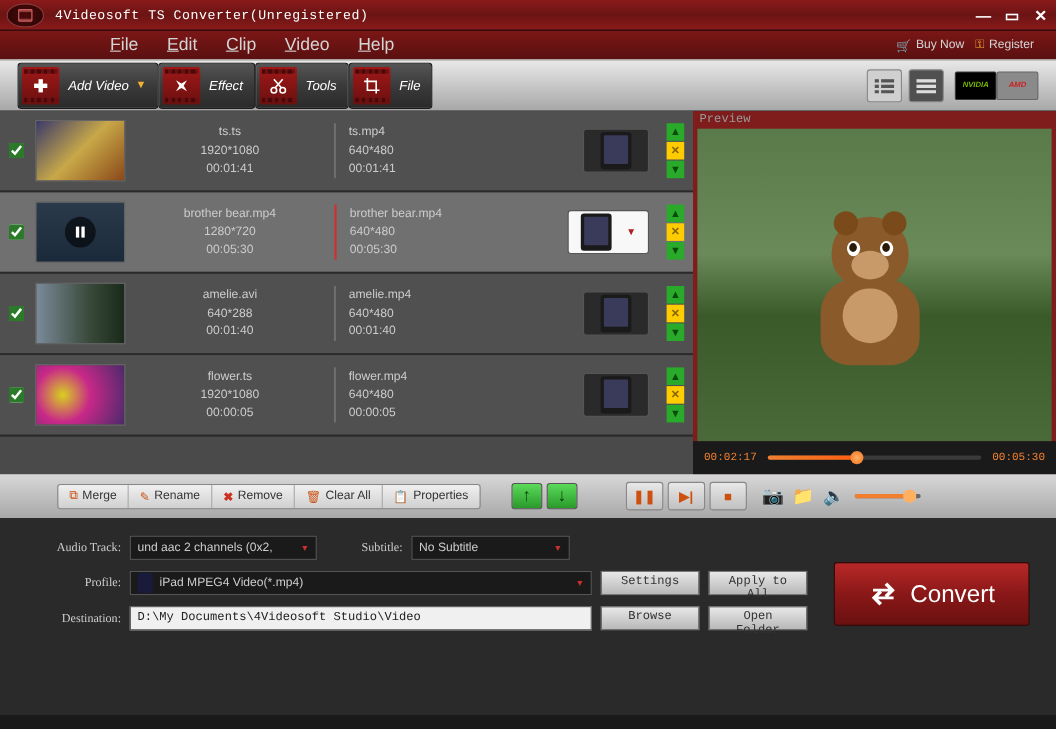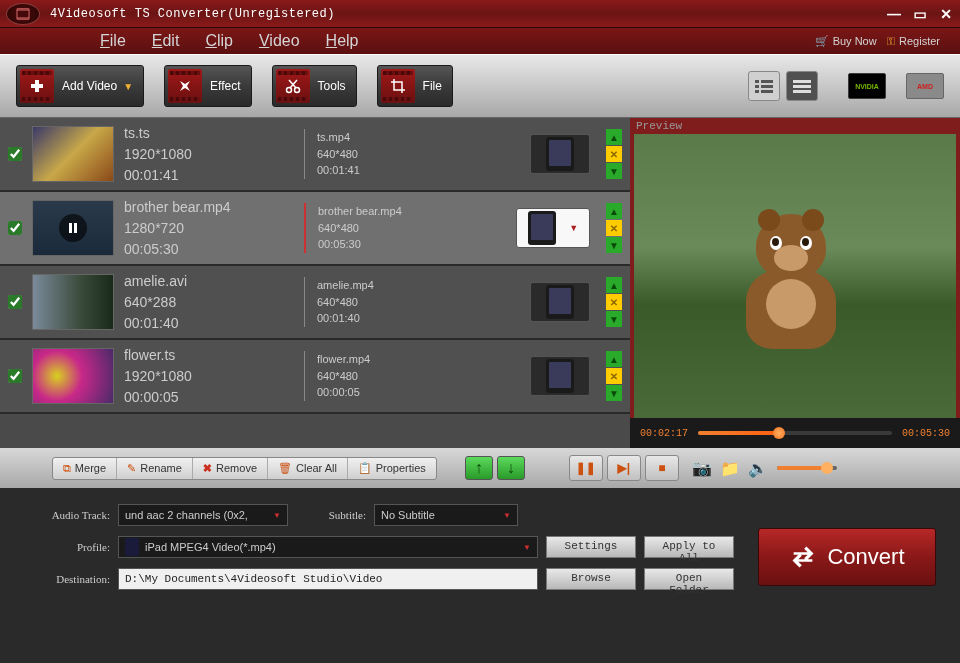--- a/index.html
+++ b/index.html
@@ -22,24 +22,24 @@
   background: linear-gradient(to bottom, #7b1616, #5a1010);
   display:flex; align-items:center; padding: 0 10px;
 }
 .menu-items{display:flex;gap:26px;margin-left:90px;}
 .menu-item{color:#d4d4d4;font-size:16px;cursor:pointer;text-decoration:underline;text-decoration-color:transparent;}
 .menu-item:first-letter{text-decoration:underline;}
 .menu-spacer{flex:1;}
 .buy-now,.register{display:flex;align-items:center;gap:4px;color:#d4d4d4;font-size:11px;cursor:pointer;margin-right:10px;}
 
 .toolbar{
-  height:64px;
+  height:47px;
   background:linear-gradient(to bottom,#e8e8e8,#c8c8c8,#a8a8a8);
-  display:flex;align-items:center;padding:6px 16px;gap:20px;
-  border-top:1px solid #fff;border-bottom:1px solid #666;
+  display:flex;align-items:center;padding:6px 16px;gap:0;
+  border-top:1px solid #fff;border-bottom:1px solid #666;font-style:italic;
 }
 .tool-btn{
   height:42px;display:flex;align-items:center;
   background:linear-gradient(to bottom,#555,#3a3a3a,#2a2a2a);
   border:1px solid #1a1a1a;border-radius:3px;padding:3px 10px 3px 3px;cursor:pointer;
 }
 .tool-icon{
   width:34px;height:34px;
   background:linear-gradient(to bottom,#a01818,#6b1010);
   border-radius:2px;display:flex;align-items:center;justify-content:center;
@@ -62,21 +62,21 @@
 .file-list{width:630px;overflow-y:auto;background:#4a4a4a;}
 .file-row{
   height:74px;display:flex;align-items:center;padding:6px 8px;gap:10px;
   background:#505050;border-bottom:2px solid #2a2a2a;
 }
 .file-row.selected{background:#707070;}
 .chk{width:14px;height:14px;accent-color:#2a7a2a;}
 .thumb{width:82px;height:56px;background:#1a1a1a;border:1px solid #666;position:relative;overflow:hidden;}
 .thumb-inner{width:100%;height:100%;}
 .play-overlay{position:absolute;top:50%;left:50%;transform:translate(-50%,-50%);width:28px;height:28px;border-radius:50%;background:rgba(0,0,0,0.6);display:flex;align-items:center;justify-content:center;}
-.file-info{width:170px;color:#ccc;font-size:14px;font-family:"Courier New",monospace;line-height:1.5;}
+.file-info{width:170px;color:#ccc;font-size:11px;font-family:"Courier New",monospace;line-height:1.5;text-align:center;}
 .file-info div{white-space:nowrap;}
 .file-info-out{width:120px;color:#ccc;font-size:11px;font-family:"Courier New",monospace;line-height:1.5;border-left:1px solid #888;padding-left:12px;}
 .file-info-out.redline{border-left:2px solid #cc3030;}
 .device-sel{width:60px;height:40px;background:#2a2a2a;border:1px solid #555;border-radius:3px;display:flex;align-items:center;justify-content:center;cursor:pointer;margin-left:auto;}
 .device-sel.expanded{background:#f8f8f8;width:74px;justify-content:space-around;padding:0 4px;}
 .device-ipad{width:28px;height:34px;background:#1a1a1a;border-radius:3px;position:relative;}
 .device-ipad::after{content:"";position:absolute;top:3px;left:3px;right:3px;bottom:5px;background:#3a3a5a;border-radius:1px;}
 .row-arrows{display:flex;flex-direction:column;gap:1px;margin-left:6px;}
 .row-arrow{width:16px;height:16px;display:flex;align-items:center;justify-content:center;cursor:pointer;font-size:10px;font-weight:bold;}
 .ra-up{background:#2aaa2a;color:#0a4a0a;}

